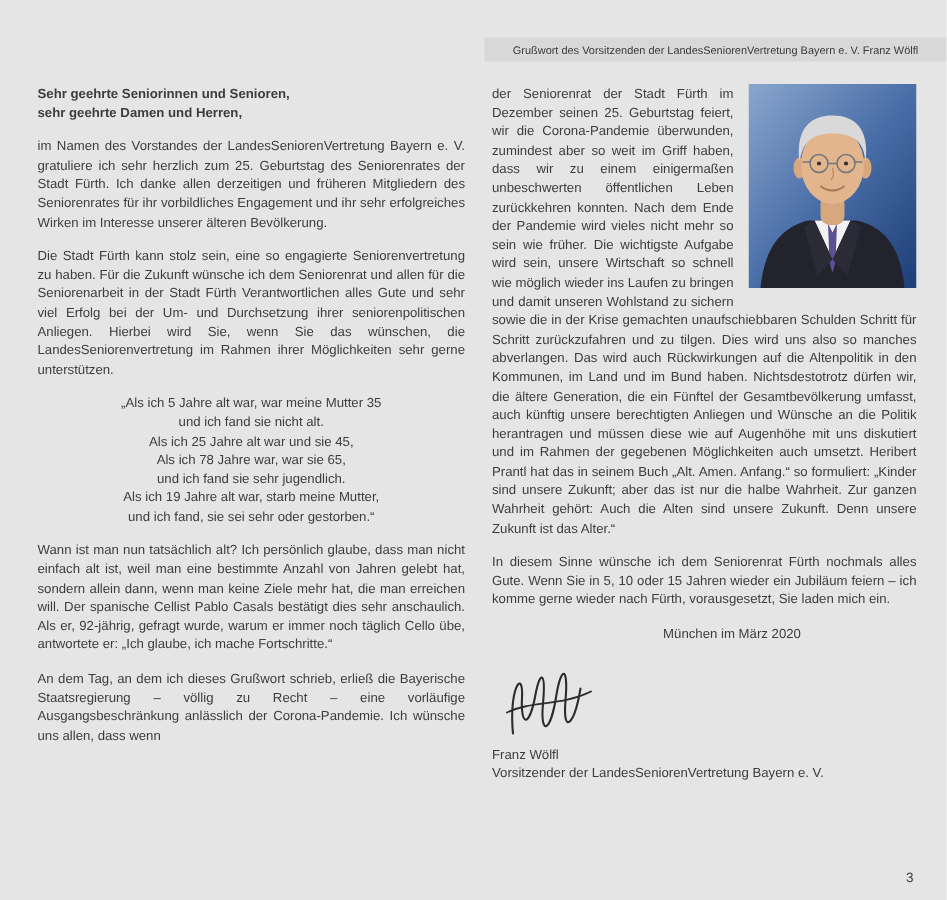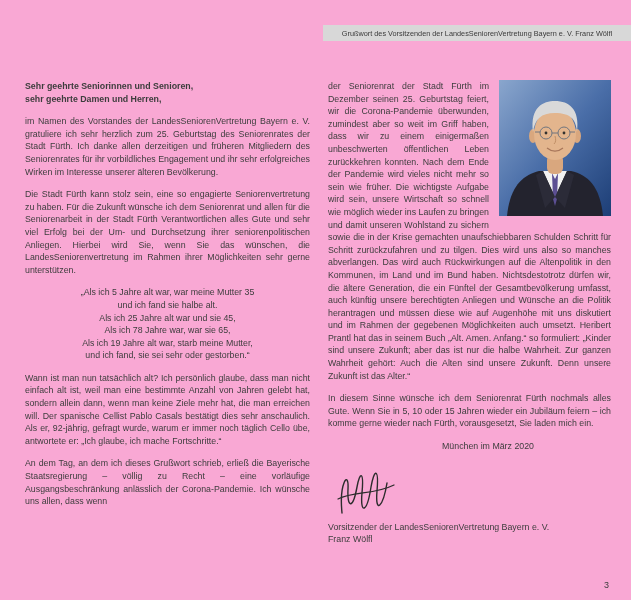--- a/index.html
+++ b/index.html
@@ -3,39 +3,38 @@
 <meta charset="utf-8">
 <style>
   * { margin:0; padding:0; box-sizing:border-box; }
   html,body { width:631px; height:600px; }
   body {
     background:#ffffff;
     font-family:"Liberation Sans", sans-serif;
     color:#3d3d3d;
     overflow:hidden;
   }
-  .page { position:relative; width:631px; height:600px; background:#f9a8d4; }
+  .page { position:relative; width:631px; height:600px; background:#e5e5e5; }
 
   .header-bar {
     position:absolute; top:25px; left:323px; right:0; height:16px;
     background:#d8d8d8;
     display:flex; align-items:center; justify-content:center;
   }
   .header-bar .header-text { font-size:7.3px; color:#3a3a3a; white-space:nowrap; }
 
   .columns {
     position:absolute; top:56px; left:25px; right:20px;
     display:flex; gap:18px;
   }
   .col {
     width:285px;
     font-size:8.8px;
     line-height:12.6px;
     text-align:justify;
-    margin-top:24px;
   }
   .col.right { width:283px; }
 
   .col p { margin:0 0 10px 0; }
   .salutation { font-weight:bold; text-align:left; }
 
   .poem { text-align:center; margin:0 0 10px 0; }
   .poem div { line-height:12.6px; }
 
   .photo {
@@ -70,23 +69,24 @@
 
     <div class="col left">
       <p class="salutation">
         <span>Sehr geehrte Seniorinnen und Senioren,</span><br>
         <span>sehr geehrte Damen und Herren,</span>
       </p>
       <p>im Namen des Vorstandes der LandesSeniorenVertretung Bayern e. V. gratuliere ich sehr herzlich zum 25. Geburtstag des Seniorenrates der Stadt Fürth. Ich danke allen derzeitigen und früheren Mitgliedern des Seniorenrates für ihr vorbildliches Engagement und ihr sehr erfolgreiches Wirken im Interesse unserer älteren Bevölkerung.</p>
       <p>Die Stadt Fürth kann stolz sein, eine so engagierte Seniorenvertretung zu haben. Für die Zukunft wünsche ich dem Seniorenrat und allen für die Seniorenarbeit in der Stadt Fürth Verantwortlichen alles Gute und sehr viel Erfolg bei der Um- und Durchsetzung ihrer seniorenpolitischen Anliegen. Hierbei wird Sie, wenn Sie das wünschen, die LandesSeniorenvertretung im Rahmen ihrer Möglichkeiten sehr gerne unterstützen.</p>
       <div class="poem">
         <div>„Als ich 5 Jahre alt war, war meine Mutter 35</div>
-        <div>und ich fand sie halbe alt.</div>
+        <div>und ich fand sie nicht alt.</div>
         <div>Als ich 25 Jahre alt war und sie 45,</div>
         <div>Als ich 78 Jahre war, war sie 65,</div>
+        <div>und ich fand sie sehr jugendlich.</div>
         <div>Als ich 19 Jahre alt war, starb meine Mutter,</div>
         <div>und ich fand, sie sei sehr oder gestorben.“</div>
       </div>
       <p>Wann ist man nun tatsächlich alt? Ich persönlich glaube, dass man nicht einfach alt ist, weil man eine bestimmte Anzahl von Jahren gelebt hat, sondern allein dann, wenn man keine Ziele mehr hat, die man erreichen will. Der spanische Cellist Pablo Casals bestätigt dies sehr anschaulich. Als er, 92-jährig, gefragt wurde, warum er immer noch täglich Cello übe, antwortete er: „Ich glaube, ich mache Fortschritte.“</p>
       <p>An dem Tag, an dem ich dieses Grußwort schrieb, erließ die Bayerische Staatsregierung – völlig zu Recht – eine vorläufige Ausgangsbeschränkung anlässlich der Corona-Pandemie. Ich wünsche uns allen, dass wenn</p>
     </div>
 
     <div class="col right">
       <div class="photo">
         <svg viewBox="0 0 112 136" xmlns="http://www.w3.org/2000/svg" aria-hidden="true">
@@ -119,21 +119,21 @@
       </div>
       <p>der Seniorenrat der Stadt Fürth im Dezember seinen 25. Geburtstag feiert, wir die Corona-Pandemie überwunden, zumindest aber so weit im Griff haben, dass wir zu einem einigermaßen unbeschwerten öffentlichen Leben zurückkehren konnten. Nach dem Ende der Pandemie wird vieles nicht mehr so sein wie früher. Die wichtigste Aufgabe wird sein, unsere Wirtschaft so schnell wie möglich wieder ins Laufen zu bringen und damit unseren Wohlstand zu sichern sowie die in der Krise gemachten unaufschiebbaren Schulden Schritt für Schritt zurückzufahren und zu tilgen. Dies wird uns also so manches abverlangen. Das wird auch Rückwirkungen auf die Altenpolitik in den Kommunen, im Land und im Bund haben. Nichtsdestotrotz dürfen wir, die ältere Generation, die ein Fünftel der Gesamtbevölkerung umfasst, auch künftig unsere berechtigten Anliegen und Wünsche an die Politik herantragen und müssen diese wie auf Augenhöhe mit uns diskutiert und im Rahmen der gegebenen Möglichkeiten auch umsetzt. Heribert Prantl hat das in seinem Buch „Alt. Amen. Anfang.“ so formuliert: „Kinder sind unsere Zukunft; aber das ist nur die halbe Wahrheit. Zur ganzen Wahrheit gehört: Auch die Alten sind unsere Zukunft. Denn unsere Zukunft ist das Alter.“</p>
       <p>In diesem Sinne wünsche ich dem Seniorenrat Fürth nochmals alles Gute. Wenn Sie in 5, 10 oder 15 Jahren wieder ein Jubiläum feiern – ich komme gerne wieder nach Fürth, vorausgesetzt, Sie laden mich ein.</p>
       <p class="dateline">München im März 2020</p>
       <div class="signature">
         <svg viewBox="0 0 80 56" xmlns="http://www.w3.org/2000/svg" aria-hidden="true">
           <path d="M8,50 C5,20 15,6 14,26 C13,46 19,46 23,24 C26,8 30,8 28,30 C26,52 33,50 37,24 C40,6 45,4 43,28 C41,52 49,44 53,20" fill="none" stroke="#2c2c2c" stroke-width="1.4" stroke-linecap="round"></path>
           <path d="M4,36 C20,28 40,32 60,22" fill="none" stroke="#2c2c2c" stroke-width="1.2" stroke-linecap="round"></path>
         </svg>
       </div>
+      <p class="signoff">Franz Wölfl</p>
       <p class="signoff">Vorsitzender der LandesSeniorenVertretung Bayern e. V.</p>
-      <p class="signoff">Franz Wölfl</p>
     </div>
 
   </div>
 
   <div class="page-number">3</div>
 
 </div>
 
 </body></html>

